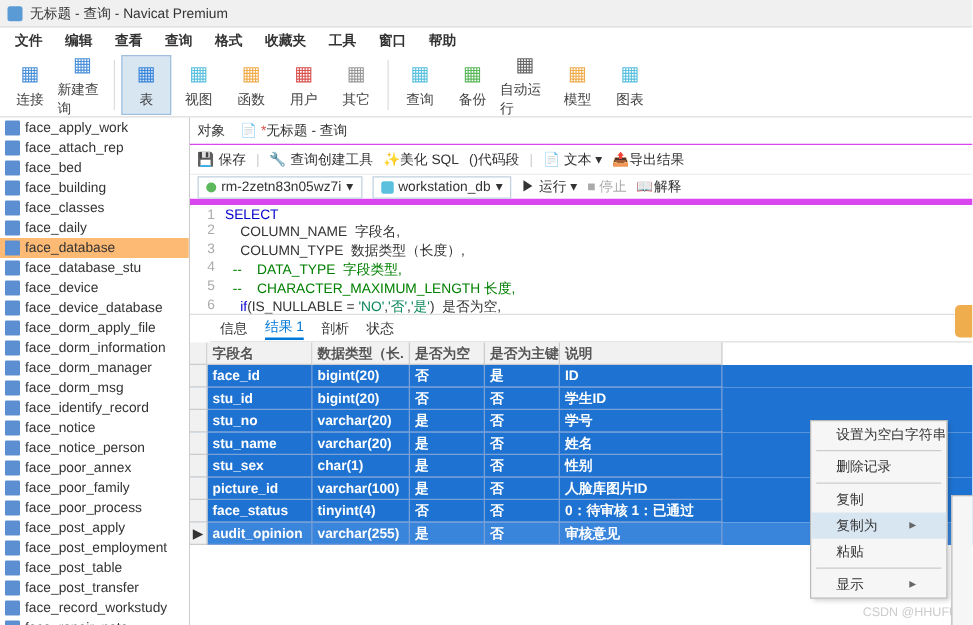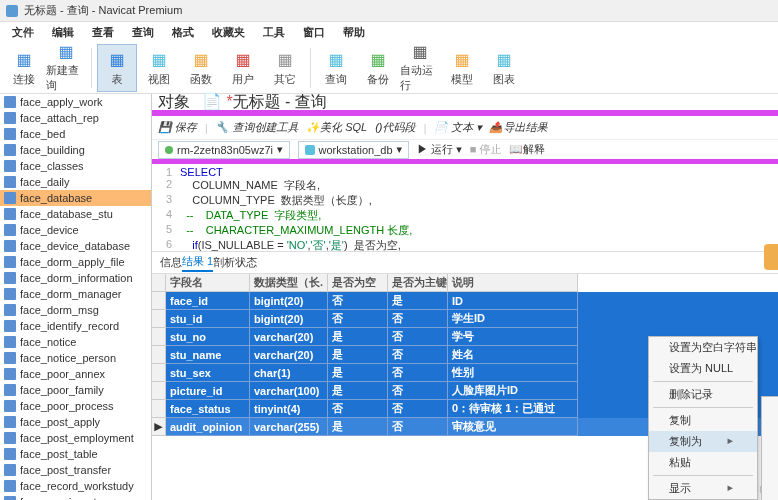--- a/index.html
+++ b/index.html
@@ -12,37 +12,37 @@
 .tb-item { width:40px; height:48px; display:flex; flex-direction:column; align-items:center; justify-content:center; gap:2px; font-size:11px; color:#444; }
 .tb-item.active { background:#d8e6f2; border:1px solid #a0c0e0; }
 .tb-ico { width:22px; height:22px; display:flex; align-items:center; justify-content:center; font-size:16px; }
 .tb-sep { width:1px; height:40px; background:#ddd; margin:0 3px; }
 .mainrow { display:flex; height:calc(500px - 94px); }
 .sidebar { width:152px; border-right:1px solid #ccc; overflow-y:auto; background:#fff; }
 .tree-item { display:flex; align-items:center; gap:4px; padding:1px 4px; font-size:11px; height:16px; white-space:nowrap; overflow:hidden; }
 .tree-item.sel { background:#fdba74; }
 .tico { width:12px; height:12px; background:#5b8fd1; border-radius:1px; flex-shrink:0; }
 .content { flex:1; display:flex; flex-direction:column; position:relative; }
-.tabbar { height:22px; display:flex; align-items:center; padding:0 6px; gap:12px; border-bottom:6px solid #d946ef; font-size:16px; }
+.tabbar { height:22px; display:flex; align-items:center; padding:0 6px; gap:12px; border-bottom:1px solid #d946ef; font-size:11px; }
 .tabbar .star { color:#d9534f; }
-.toolbar2 { height:24px; display:flex; align-items:center; gap:8px; padding:0 6px; font-size:11px; border-bottom:1px solid #eee;font-style:italic; }
+.toolbar2 { height:24px; display:flex; align-items:center; gap:8px; padding:0 6px; font-size:11px; border-bottom:1px solid #eee; }
 .toolbar2 .sep { color:#ccc; }
 .connrow { height:24px; display:flex; align-items:center; gap:8px; padding:0 6px; border-bottom:5px solid #d946ef; font-size:11px; }
 .combo { border:1px solid #c0d0e0; padding:1px 6px; background:#fff; display:flex; align-items:center; gap:4px; height:18px; }
 .dot-g { width:8px; height:8px; border-radius:50%; background:#5cb85c; }
 .cyl { width:10px; height:10px; background:#5bc0de; border-radius:2px; }
 .runbtn { color:#333; }
 .editor { flex:0 0 88px; font-family:Consolas,monospace; font-size:11px; padding:2px 0; overflow:hidden; border-bottom:1px solid #ddd; }
 .edline { display:flex; }
 .gutter { width:28px; text-align:right; padding-right:8px; color:#aaa; }
 .code { flex:1; white-space:pre; }
 .kw { color:#0000cc; }
 .str { color:#098658; }
 .cmt { color:#008000; }
-.resulttabs { height:22px; display:flex; align-items:center; padding:0 8px; border-bottom:1px solid #ddd; font-size:11px; }
+.resulttabs { height:22px; display:flex; align-items:center; padding:0 8px; gap:14px; border-bottom:1px solid #ddd; font-size:11px;margin-left:16px; }
 .resulttabs .act { color:#0078d7; border-bottom:2px solid #0078d7; padding-bottom:1px; }
 .grid { font-size:11px; }
 .gr { display:flex; height:18px; }
 .gc { border-right:1px solid #7aa0d8; border-bottom:1px solid #7aa0d8; padding:0 4px; display:flex; align-items:center; overflow:hidden; white-space:nowrap;font-weight:bold; }
 .ghdr .gc { background:#f1f1f1; color:#555; border-right:1px solid #ccc; border-bottom:1px solid #ccc; }
 .grow { background:#1e73d2; color:#fff; }
 .grow.last { background:#3a85dc; }
 .rowhead { width:14px; background:#f1f1f1; border-right:1px solid #ccc; border-bottom:1px solid #ccc; display:flex; align-items:center; justify-content:center; color:#555; }
 .grow .rowhead { color:#333; }
 .c0{width:84px}.c1{width:78px}.c2{width:60px}.c3{width:60px}.c4{width:130px}
@@ -360,23 +360,20 @@
           <div class="gc c2">是</div>
           <div class="gc c3">否</div>
           <div class="gc c4">审核意见</div>
         </div>
       </div>
 
     <div class="ctxmenu" id="ctx1" style="left:496px;top:242px;width:110px">
         <div class="ctx-item">
           <span>设置为空白字符串</span>
         </div>
-        <div class="ctx-item">
-          <span>设置为 NULL</span>
-        </div>
         <div class="ctx-sep"></div>
         <div class="ctx-item">
           <span>删除记录</span>
         </div>
         <div class="ctx-sep"></div>
         <div class="ctx-item">
           <span>复制</span>
         </div>
         <div class="ctx-item hov">
           <span>复制为</span>

